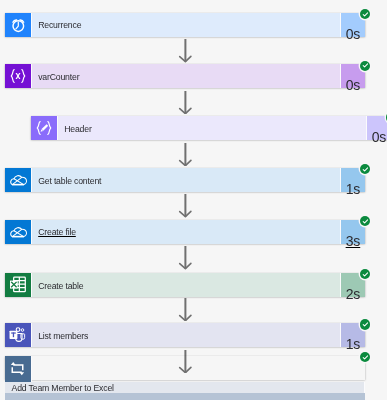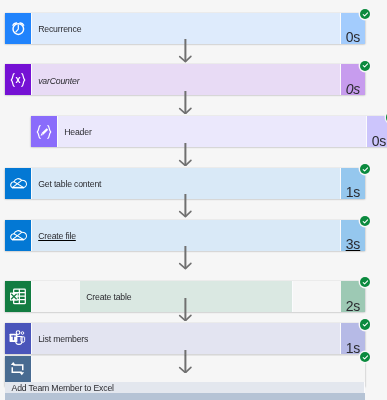--- a/index.html
+++ b/index.html
@@ -1,18 +1,18 @@
 <!DOCTYPE html>
 <html><head>
 <meta charset="utf-8">
 <style>
   html,body{margin:0;padding:0;}
   body{width:387px;height:400px;background:#f6f6f6;font-family:"Liberation Sans",sans-serif;overflow:hidden;}
   #stage{position:relative;width:387px;height:400px;}
-  .step{position:absolute;left:5px;width:360.4px;height:31px;display:flex;align-items:stretch;
+  .step{position:absolute;left:5px;width:360.4px;height:24px;display:flex;align-items:stretch;
         box-shadow:0 0.9px 2.1px rgba(0,0,0,.26), 0 0 1.2px rgba(0,0,0,.14);text-align:right;}
   .icon-box{width:25.6px;flex:0 0 25.6px;display:flex;align-items:center;justify-content:center;
             border-right:1.1px solid #fbfbfd;}
   .icon-box svg{display:block;}
   .title{flex:1 1 auto;display:flex;align-items:center;padding-top:1.3px;padding-left:6.6px;font-size:8.7px;color:#2b2b30;letter-spacing:-.18px;
          border-right:1.1px solid #fbfbfd;}
   .dur{flex:0 0 24.9px;display:flex;align-items:center;justify-content:center;padding-top:18px;font-size:14px;color:#2b2b30;letter-spacing:-.1px;}
   .status{position:absolute;width:10.2px;height:10.2px;border-radius:50%;background:#0b8a3e;
           right:-4.6px;top:-3.8px;display:flex;align-items:center;justify-content:center;
           box-shadow:0 0 0 1.4px #f7f7f7;}
@@ -44,21 +44,21 @@
           <path d="M2.2 6.5 L4.8 9.0 L10.2 3.4" fill="none" stroke="#fff" stroke-width="1.85" stroke-linecap="round" stroke-linejoin="round"></path>
         </svg>
       </div>
     </div>
     <div class="arrow" style="top: 39.05px; height: 23.5px;">
       <svg width="16" height="23.5" viewBox="0 0 16 23.5">
         <path d="M7.4 0 V22.5" stroke="#707070" stroke-width="2" fill="none"></path>
         <path d="M1.7 17.6 L7.4 22.7 L12.9 17.4" stroke="#707070" stroke-width="1.6" fill="none" stroke-linecap="round" stroke-linejoin="round"></path>
       </svg>
     </div>
-    <div class="step" style="top: 64.45px; font-style: italic;">
+    <div class="step" style="top: 64.45px;">
       <div class="icon-box" style="background:#7511d4">
         <svg width="22" height="22" viewBox="0 0 48 48">
           <g fill="none" stroke="#fff" stroke-width="2.6" stroke-linecap="round" stroke-linejoin="round">
             <path d="M15.6 10 C11.8 10.6 13.9 20.4 9.2 24 C13.9 27.6 11.8 37.4 15.6 38"></path>
             <path d="M32.4 10 C36.2 10.6 34.1 20.4 38.8 24 C34.1 27.6 36.2 37.4 32.4 38"></path>
           </g>
           <g fill="#fff">
             <path d="M18.6 17.4 L21.6 17.4 L29.4 30.6 L26.4 30.6 Z"></path>
             <path d="M29.4 17.4 L26.4 17.4 L18.6 30.6 L21.6 30.6 Z"></path>
           </g>
@@ -150,21 +150,21 @@
           <path d="M2.2 6.5 L4.8 9.0 L10.2 3.4" fill="none" stroke="#fff" stroke-width="1.85" stroke-linecap="round" stroke-linejoin="round"></path>
         </svg>
       </div>
     </div>
     <div class="arrow" style="top: 246.05px; height: 23.5px;">
       <svg width="16" height="23.5" viewBox="0 0 16 23.5">
         <path d="M7.4 0 V22.5" stroke="#707070" stroke-width="2" fill="none"></path>
         <path d="M1.7 17.6 L7.4 22.7 L12.9 17.4" stroke="#707070" stroke-width="1.6" fill="none" stroke-linecap="round" stroke-linejoin="round"></path>
       </svg>
     </div>
-    <div class="step" style="top: 281px; gap: 48px;">
+    <div class="step" style="top: 273px;">
       <div class="icon-box" style="background:#127c41">
         <svg width="20" height="20" viewBox="0 0 48 48">
           <g fill="none" stroke="#fff" stroke-width="3">
             <rect x="13.6" y="5.0" width="27.9" height="35.1" rx="2"></rect>
             <path d="M13.6 13.6 H41.5 M13.6 21.8 H41.5 M13.6 30.0 H41.5 M27.2 5.0 V40.1"></path>
           </g>
           <rect x="4.8" y="13.4" width="18.5" height="19.2" fill="#fff"></rect>
           <path d="M8.6 17.6 L19.5 28.4 M19.5 17.6 L8.6 28.4" stroke="#127c41" stroke-width="3.1" fill="none" stroke-linecap="square"></path>
         </svg>
       </div>

